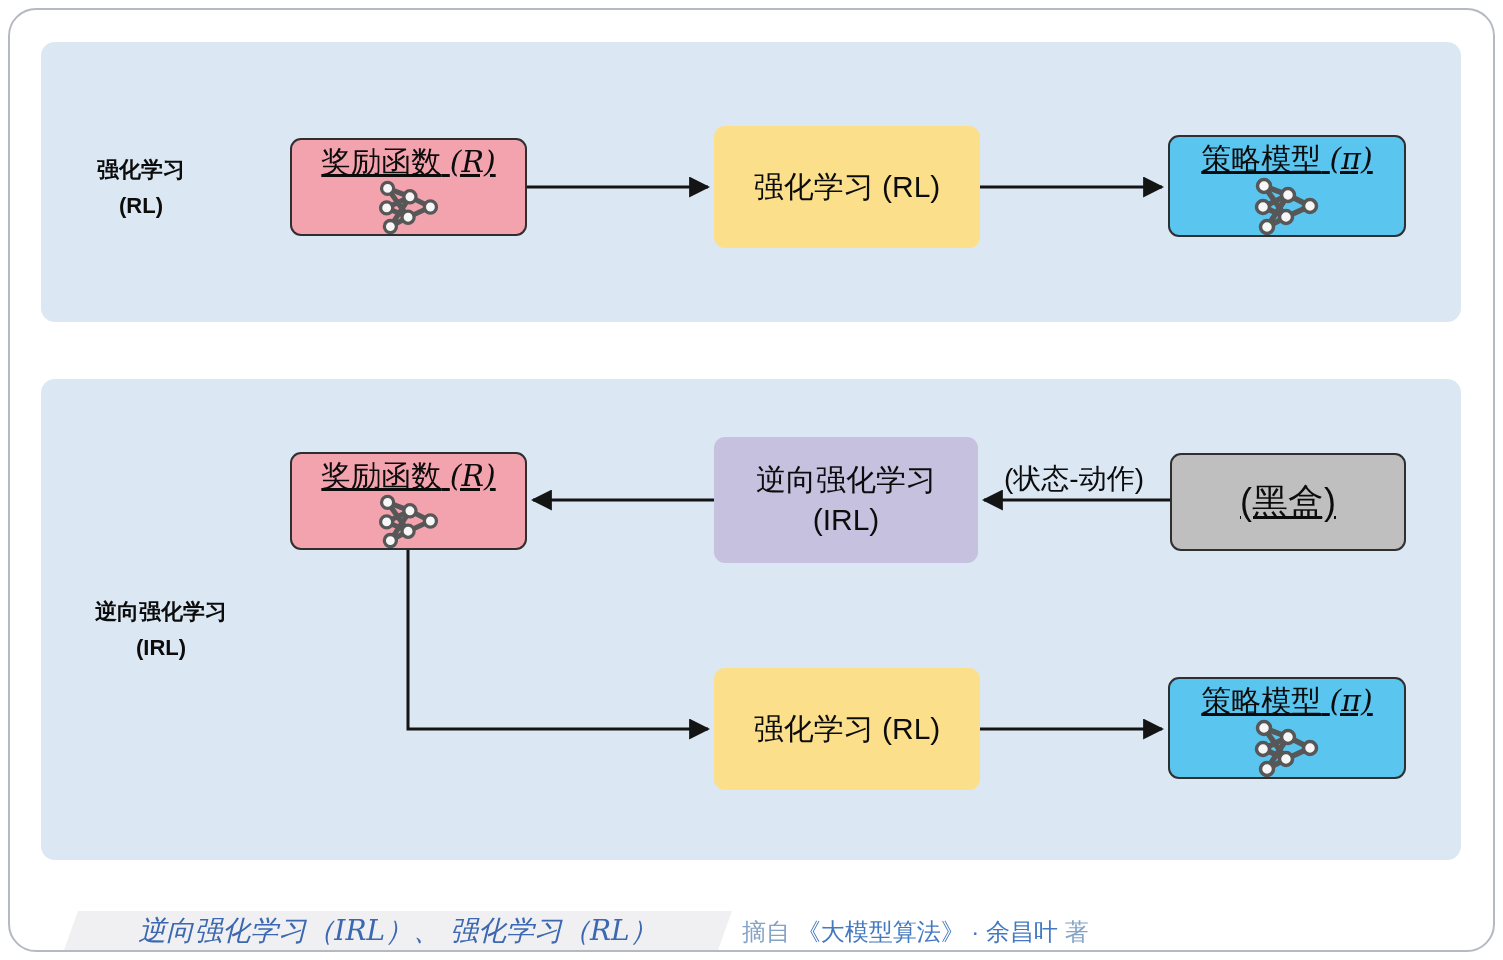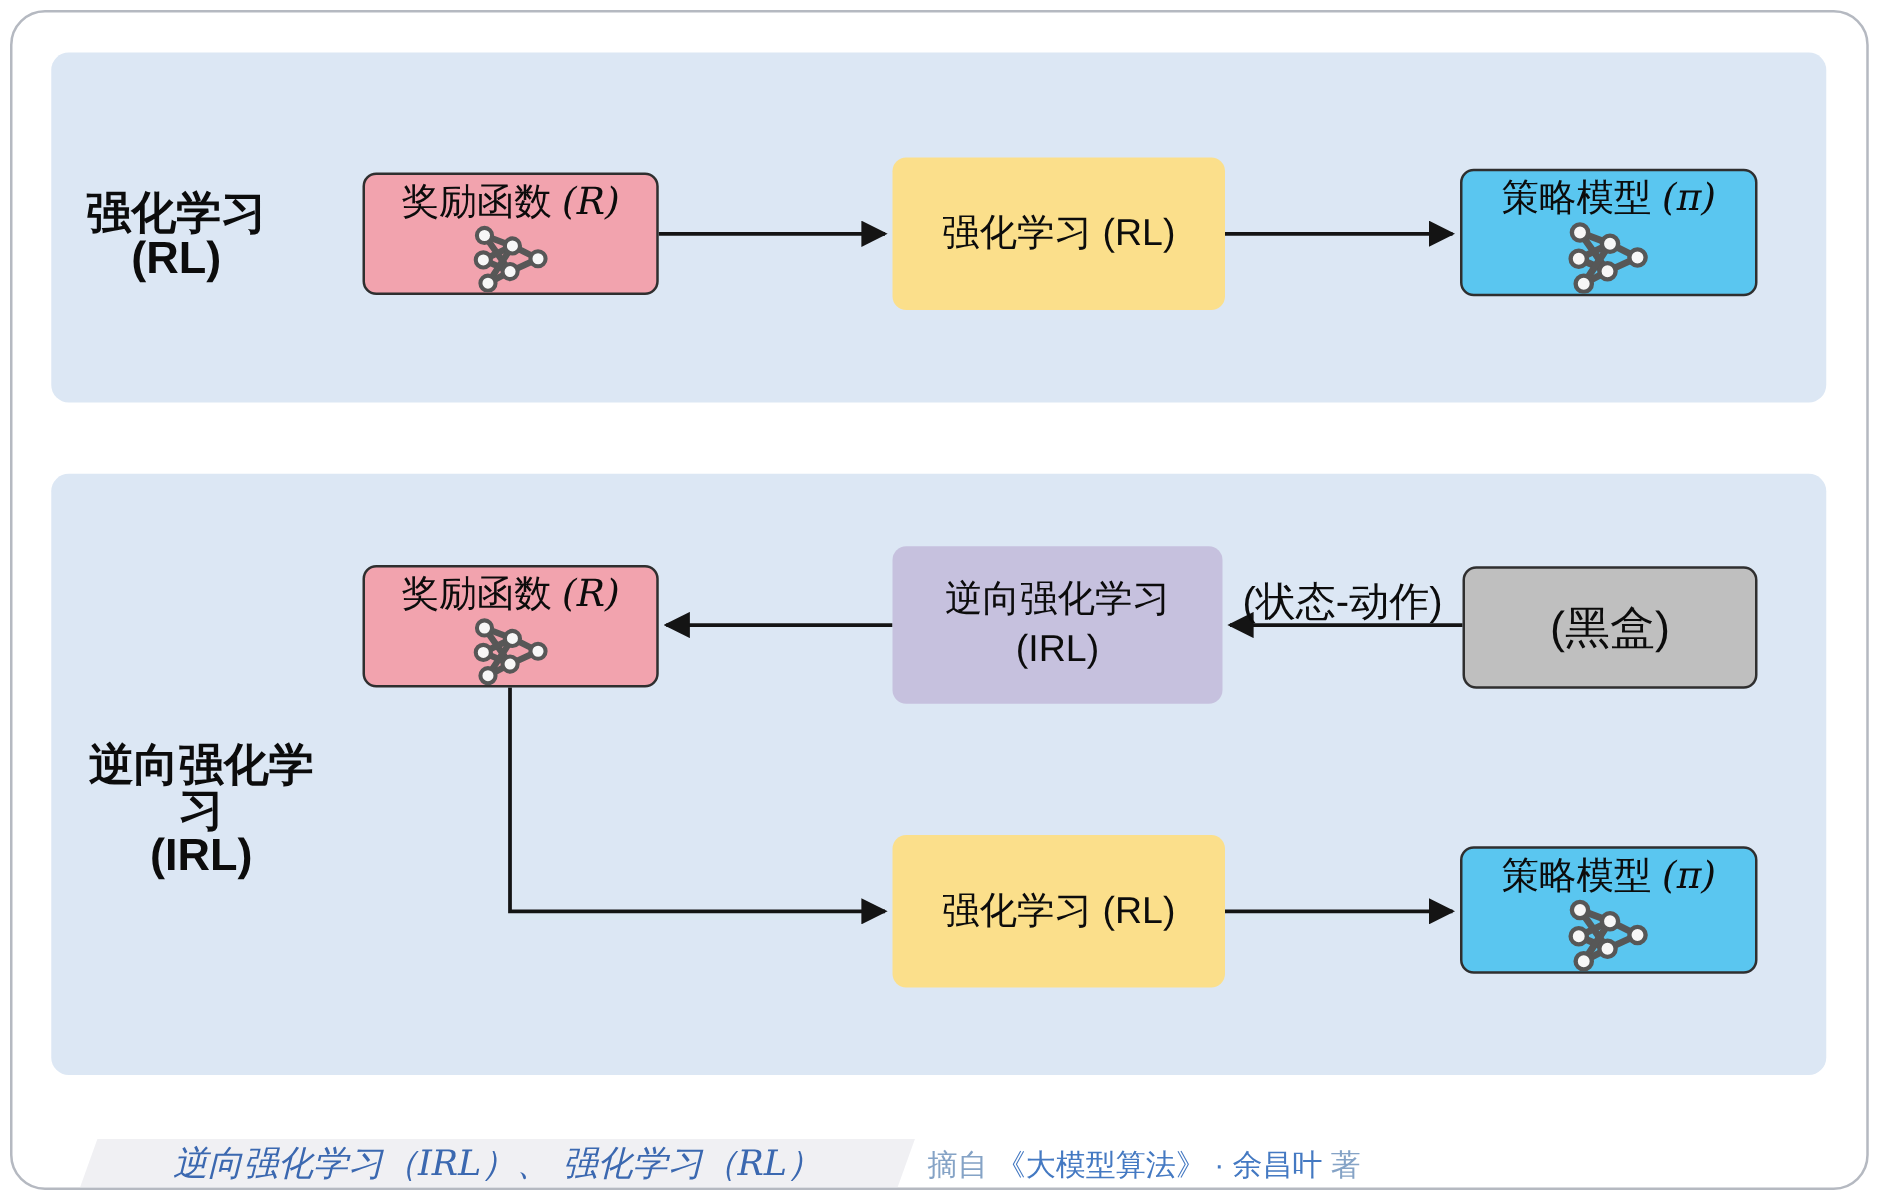--- a/index.html
+++ b/index.html
@@ -5,42 +5,42 @@
   html,body{margin:0;padding:0;background:#ffffff;}
   body{font-family:"Liberation Sans","DejaVu Sans",sans-serif;color:#111;}
   .canvas{position:relative;width:1503px;height:960px;background:#fff;overflow:hidden;}
   .card{position:absolute;left:8px;top:8px;right:8px;bottom:8px;
         border:2px solid #b5b9c1;border-radius:28px;background:#fff;}
   .panel{position:absolute;left:41px;width:1420px;background:#dce7f4;border-radius:14px;}
   .panel.top{top:42px;height:280px;}
   .panel.bottom{top:379px;height:481px;}
 
   .side-label{position:absolute;display:flex;flex-direction:column;align-items:center;
-              font-weight:bold;font-size:36px;line-height:36px;color:#0c0c0c;text-align:center;}
+              font-weight:bold;font-size:22px;line-height:36px;color:#0c0c0c;text-align:center;}
   .side-label.rl{left:41px;top:152px;width:200px;}
   .side-label.irl{left:61px;top:594px;width:200px;}
 
   .node{position:absolute;display:flex;flex-direction:column;align-items:center;justify-content:center;
         border-radius:11px;font-size:30px;line-height:36px;color:#0c0c0c;text-align:center;}
-  .node.bordered{border:2px solid #2f2f2f;}
+  .node.bordered{border:2px solid #2f2f2f;text-decoration:underline;}
   .node .title{white-space:nowrap;}
   .sym{font-family:"DejaVu Serif","Liberation Serif",serif;font-style:italic;}
   .node.reward1{left:290px;top:138px;width:237px;height:98px;background:#f2a3ae;justify-content:flex-start;padding-top:4px;box-sizing:border-box;}
   .node.rl1{left:714px;top:126px;width:266px;height:122px;background:#fbdf8b;}
   .node.policy1{left:1168px;top:135px;width:238px;height:102px;background:#5ac6f0;justify-content:flex-start;padding-top:4px;box-sizing:border-box;}
   .node.reward2{left:290px;top:452px;width:237px;height:98px;background:#f2a3ae;justify-content:flex-start;padding-top:4px;box-sizing:border-box;}
   .node.irlbox{left:714px;top:437px;width:264px;height:126px;background:#c6c1de;line-height:40px;}
   .node.expert{left:1170px;top:453px;width:232px;height:94px;background:#bfbfbf;font-size:36px;line-height:36px;justify-content:center;}
   .node.rl2{left:714px;top:668px;width:266px;height:122px;background:#fbdf8b;}
   .node.policy2{left:1168px;top:677px;width:238px;height:102px;background:#5ac6f0;justify-content:flex-start;padding-top:4px;box-sizing:border-box;}
 
   .nn{width:78px;height:58px;margin-top:0px;}
 
   .edge-label{position:absolute;left:974px;top:460px;width:200px;text-align:center;
-              font-size:32px;color:#0c0c0c;white-space:nowrap;}
+              font-size:28px;color:#0c0c0c;white-space:nowrap;}
 
   .arrows{position:absolute;left:0;top:0;width:1503px;height:960px;pointer-events:none;}
 
   .footer-strip{position:absolute;left:64px;top:911px;width:668px;height:39px;background:#f0f0f3;
                 clip-path:polygon(14px 0,100% 0,calc(100% - 14px) 100%,0 100%);
                 display:flex;align-items:center;justify-content:center;}
   .footer-title{font-family:"DejaVu Serif","Liberation Serif",serif;font-style:italic;font-weight:normal;
                 font-size:28px;color:#3b68b0;white-space:nowrap;}
   .attribution{position:absolute;left:742px;top:916px;font-size:24px;white-space:nowrap;text-align:center;}
   .attribution .muted{color:#85a3c6;}

